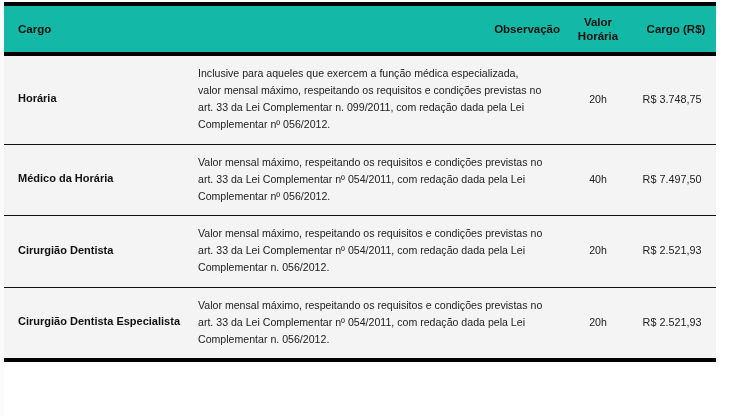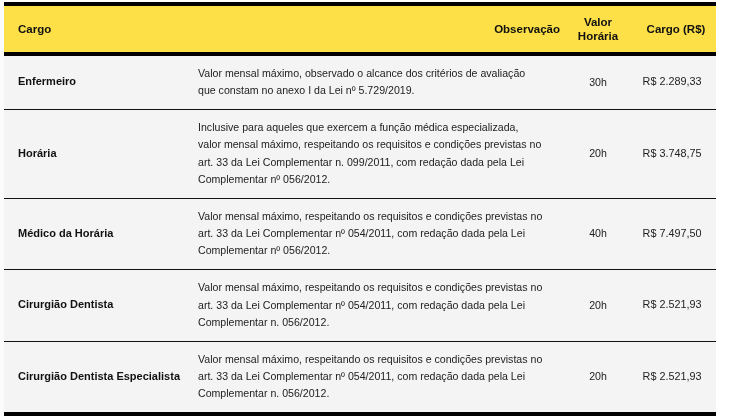--- a/index.html
+++ b/index.html
@@ -32,21 +32,21 @@
   }
 
   
   col.col-cargo      { width: 176px; }
   col.col-obs        { width: 380px; }
   col.col-carga      { width: 76px; }
   col.col-valor      { width: 80px; }
 
   
   thead tr.header-row {
-    background: #fde047;
+    background: #14b8a6;
   }
   thead th {
     border-top: 4px solid #000000;
     border-bottom: 4px solid #000000;
     padding: 0;
     height: 46px;
     font-size: 11.5px;
     font-weight: bold;
     color: #111111;
     vertical-align: middle;
@@ -134,26 +134,20 @@
         <th class="h-obs">Observação</th>
         <th class="h-carga">
           <span class="hdr-line">Valor</span>
           <span class="hdr-line">Horária</span>
         </th>
         <th class="h-valor">Cargo (R$)</th>
       </tr>
     </thead>
     <tbody id="table-body">
         <tr class="data-row">
-          <td class="c-cargo">Enfermeiro</td>
-          <td class="c-obs">Valor mensal máximo, observado o alcance dos critérios de avaliação que constam no anexo I da Lei nº 5.729/2019.</td>
-          <td class="c-carga">30h</td>
-          <td class="c-valor">R$ 2.289,33</td>
-        </tr>
-        <tr class="data-row">
           <td class="c-cargo">Horária</td>
           <td class="c-obs">Inclusive para aqueles que exercem a função médica especializada, valor mensal máximo, respeitando os requisitos e condições previstas no art. 33 da Lei Complementar n. 099/2011, com redação dada pela Lei Complementar nº 056/2012.</td>
           <td class="c-carga">20h</td>
           <td class="c-valor">R$ 3.748,75</td>
         </tr>
         <tr class="data-row">
           <td class="c-cargo">Médico da Horária</td>
           <td class="c-obs">Valor mensal máximo, respeitando os requisitos e condições previstas no art. 33 da Lei Complementar nº 054/2011, com redação dada pela Lei Complementar nº 056/2012.</td>
           <td class="c-carga">40h</td>
           <td class="c-valor">R$ 7.497,50</td>

